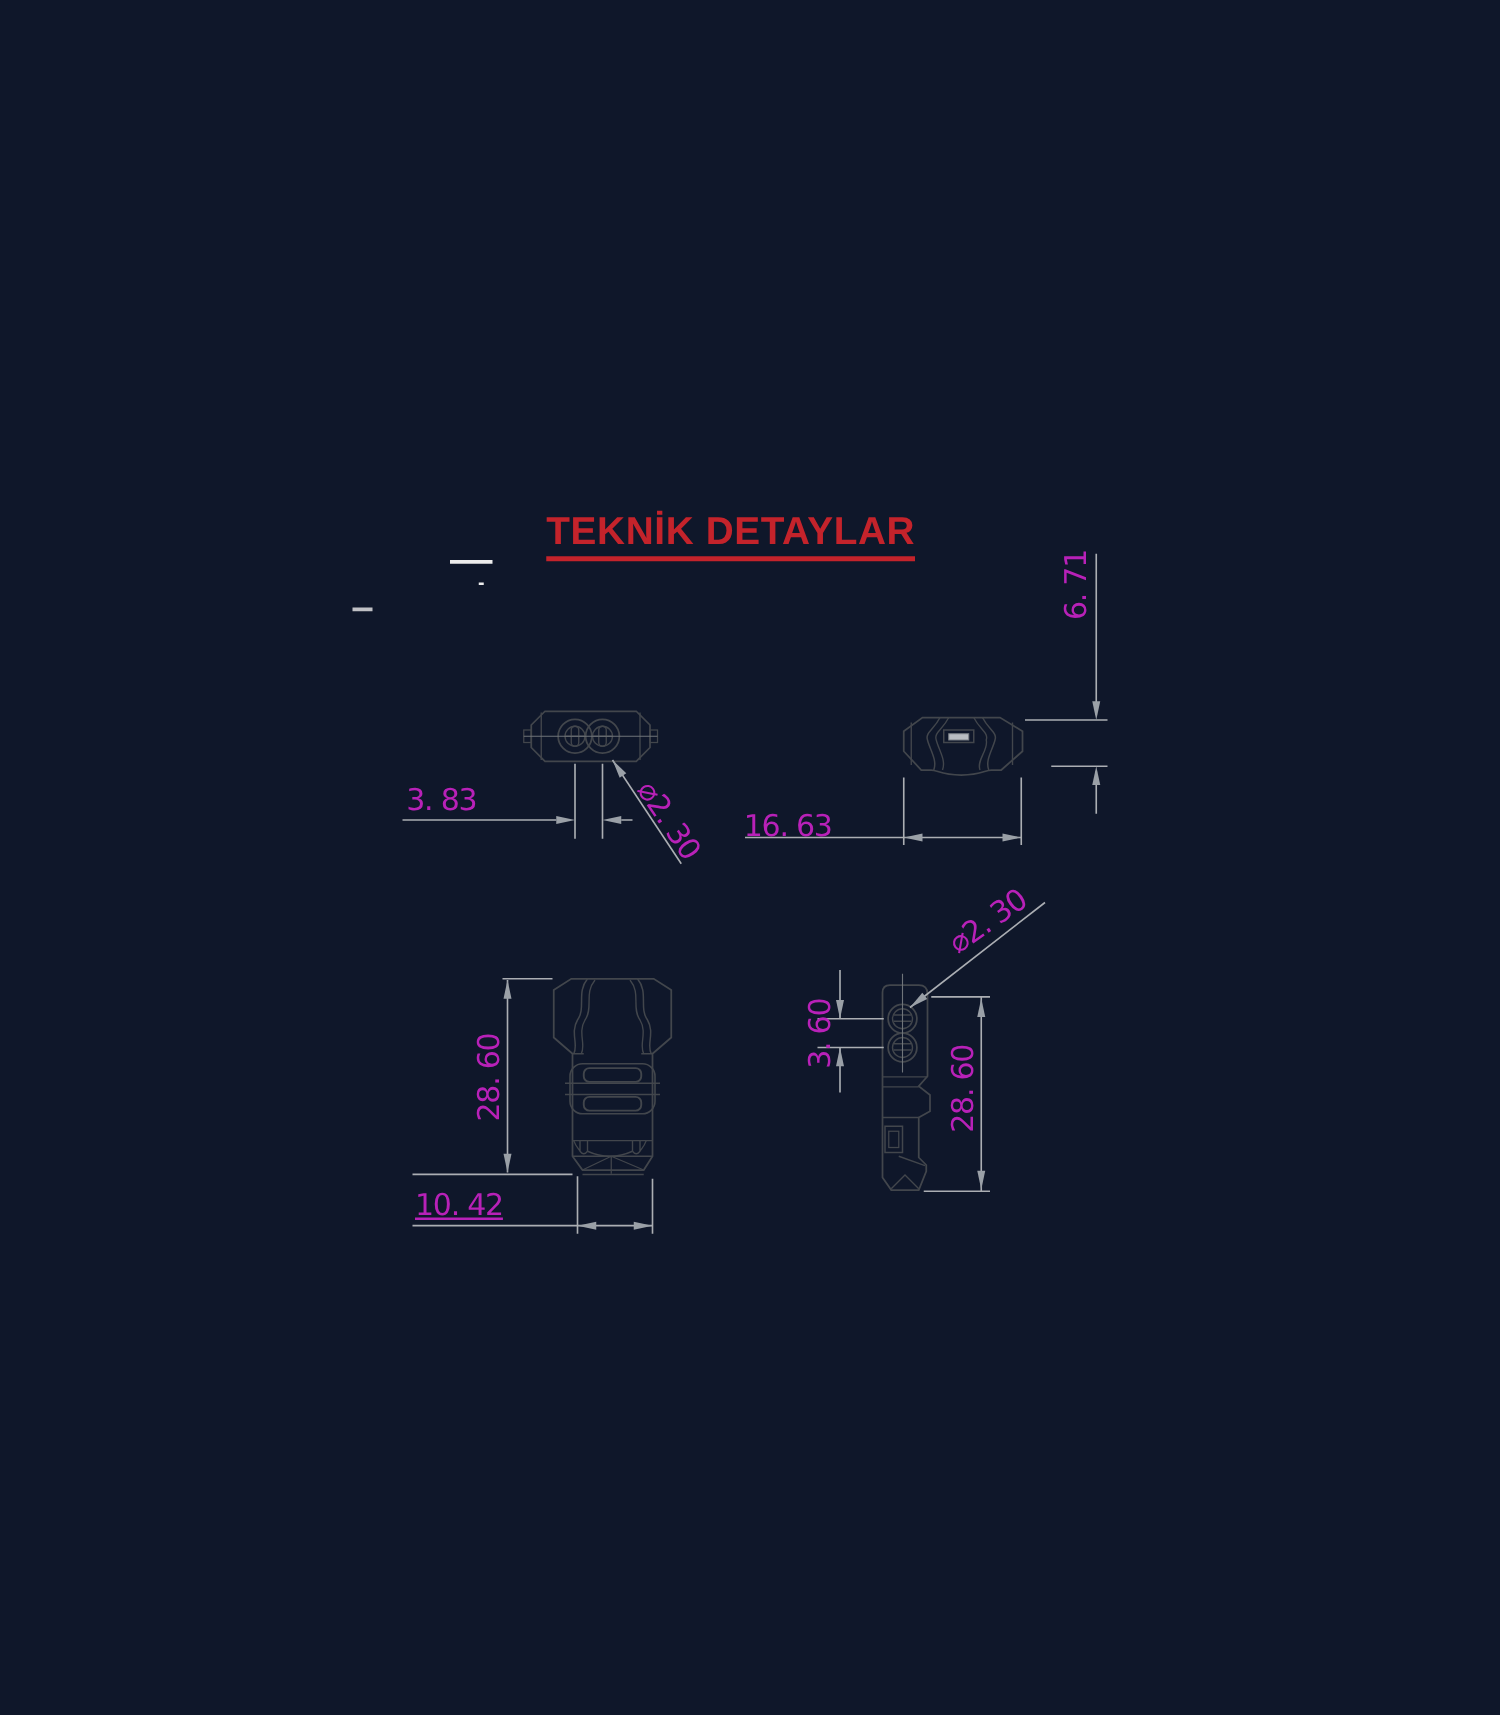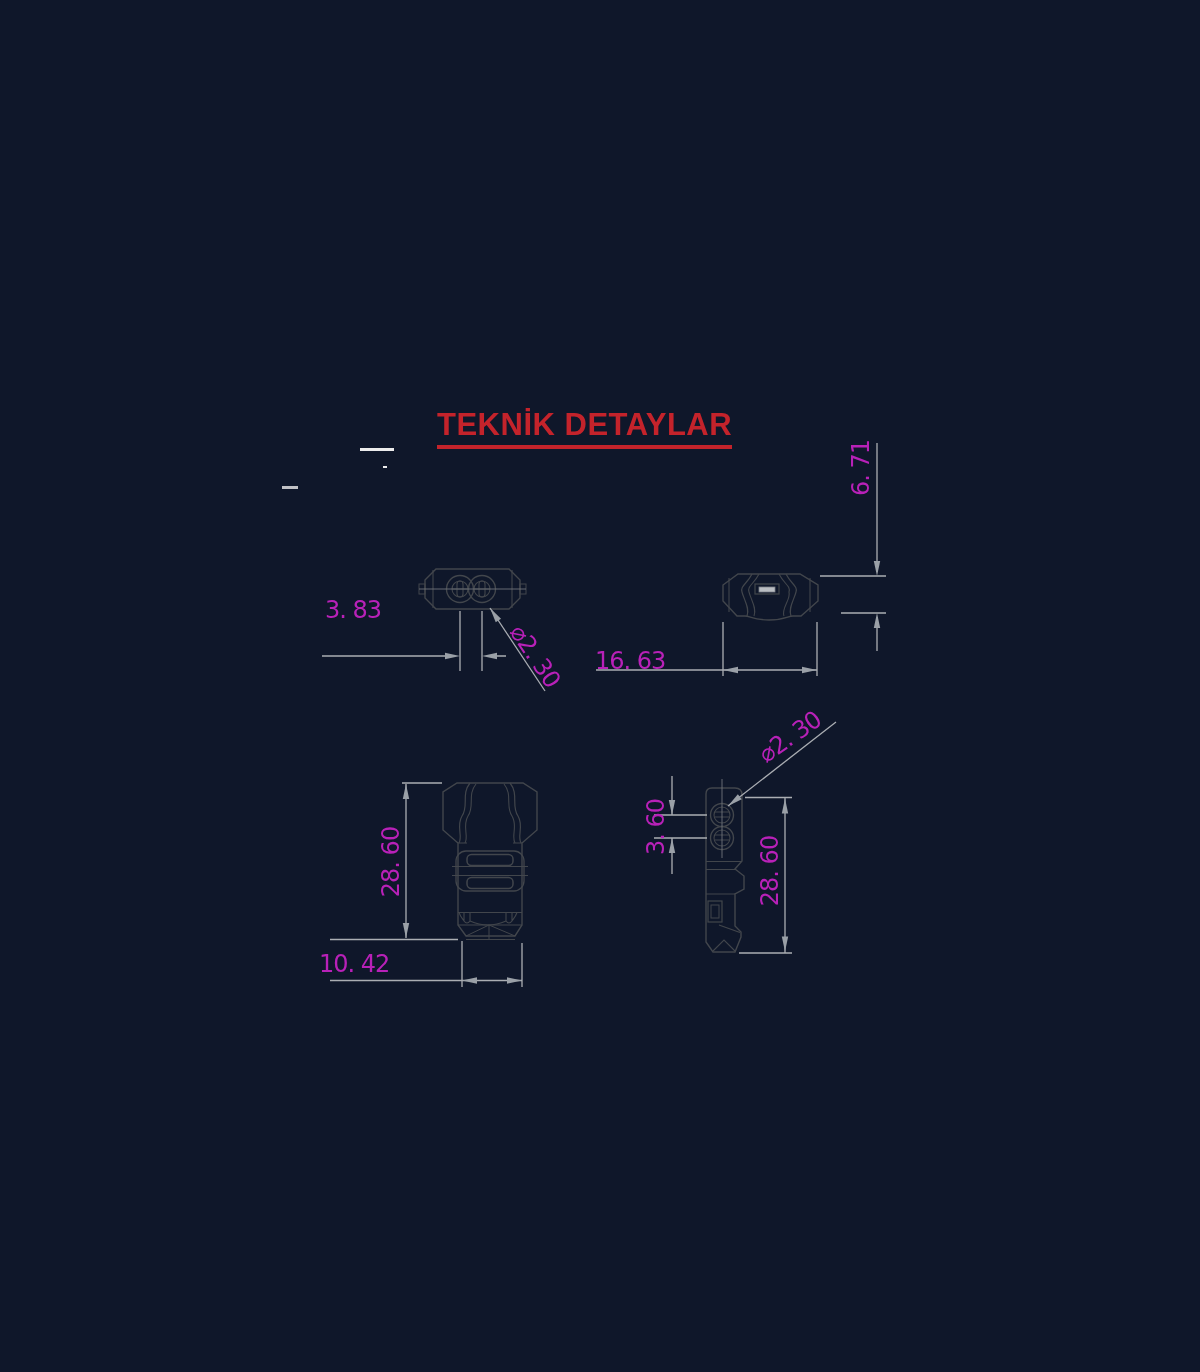--- a/index.html
+++ b/index.html
@@ -140,26 +140,26 @@
         <use href="#arr" transform="translate(672,815) rotate(-90)"></use>
         <use href="#arr" transform="translate(672,838) rotate(90)"></use>
         <use href="#arr" transform="translate(785,798.5) rotate(90)"></use>
         <use href="#arr" transform="translate(785,951.5) rotate(-90)"></use>
       </g>
     </g>
   </svg>
 
   <div class="title">TEKNİK DETAYLAR</div>
 
-  <div class="dim" style="left:325px;top:597px;width:56px;">3. 83</div>
+  <div class="dim" style="left:325px;top:627px;width:56px;">3. 83</div>
   <div class="dim rot56" style="left:493px;top:643px;width:84px;">⌀2. 30</div>
 
   <div class="dim" style="left:595px;top:648px;width:66px;">16. 63</div>
   <div class="dim rot-90" style="left:826px;top:455px;width:70px;">6. 71</div>
 
   <div class="dim rot-90" style="left:349px;top:849px;width:84px;">28. 60</div>
-  <div class="dim" style="left:319px;top:951px;width:68px;">10. 42</div>
+  <div class="dim" style="left:332px;top:951px;width:68px;text-decoration:underline;">10. 42</div>
 
   <div class="dim rot-35" style="left:748px;top:724px;width:84px;">⌀2. 30</div>
   <div class="dim rot-90" style="left:621px;top:814px;width:70px;">3. 60</div>
   <div class="dim rot-90" style="left:728px;top:858px;width:84px;">28. 60</div>
 
 </div>
 
 </body></html>

